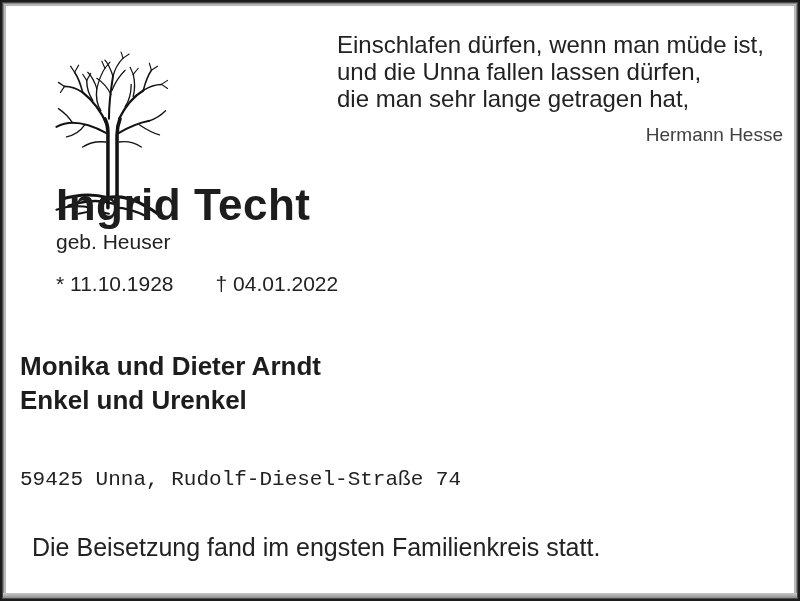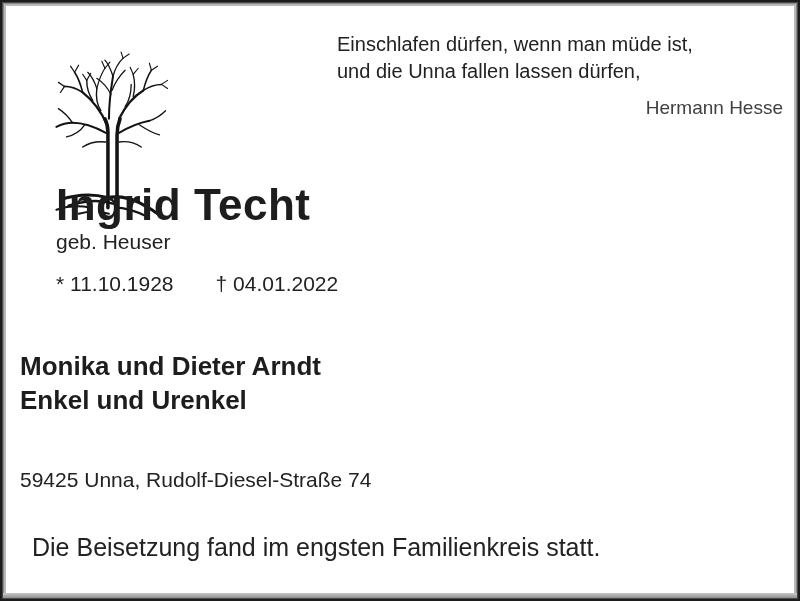--- a/index.html
+++ b/index.html
@@ -34,21 +34,21 @@
     pointer-events: none;
   }
 
   .quote-block {
     position: absolute;
     left: 337px;
     top: 31px;
     width: 452px;
   }
   .quote-line {
-    font-size: 20px;
+    font-size: 24px;
     line-height: 27px;
     white-space: nowrap;
     color: #222222;
   }
   .quote-author {
     margin-top: 12px;
     font-size: 19px;
     text-align: right;
     padding-right: 6px;
     color: #404040;
@@ -103,37 +103,39 @@
     font-weight: 700;
     line-height: 34px;
     color: #1d1d1d;
   }
   .address-line {
     position: absolute;
     left: 20px;
     top: 468px;
     font-size: 21px;
     color: #222222;
+    font-family: Liberation Mono, monospace;
   }
   .funeral-line {
     position: absolute;
     left: 32px;
     top: 533px;
     font-size: 25px;
     color: #222222;
   }
 </style>
 </head>
 <body>
 
 <div class="notice-frame">
 
   <div class="quote-block">
     <div class="quote-line">Einschlafen dürfen, wenn man müde ist,</div>
     <div class="quote-line">und die Unna fallen lassen dürfen,</div>
+    <div class="quote-line">die man sehr lange getragen hat,</div>
     <div class="quote-author">Hermann Hesse</div>
   </div>
 
   <div class="tree-art">
     <svg viewBox="0 0 130 190" width="132" height="192" aria-hidden="true">
       <g stroke="#131313" fill="none" stroke-linecap="round">
 
         <path d="M59,160 L59,85 C59,80 58,76 56,72" stroke-width="3.5"></path>
         <path d="M68,160 L68,88 C68,82 69,77 71,72" stroke-width="3.5"></path>
 

